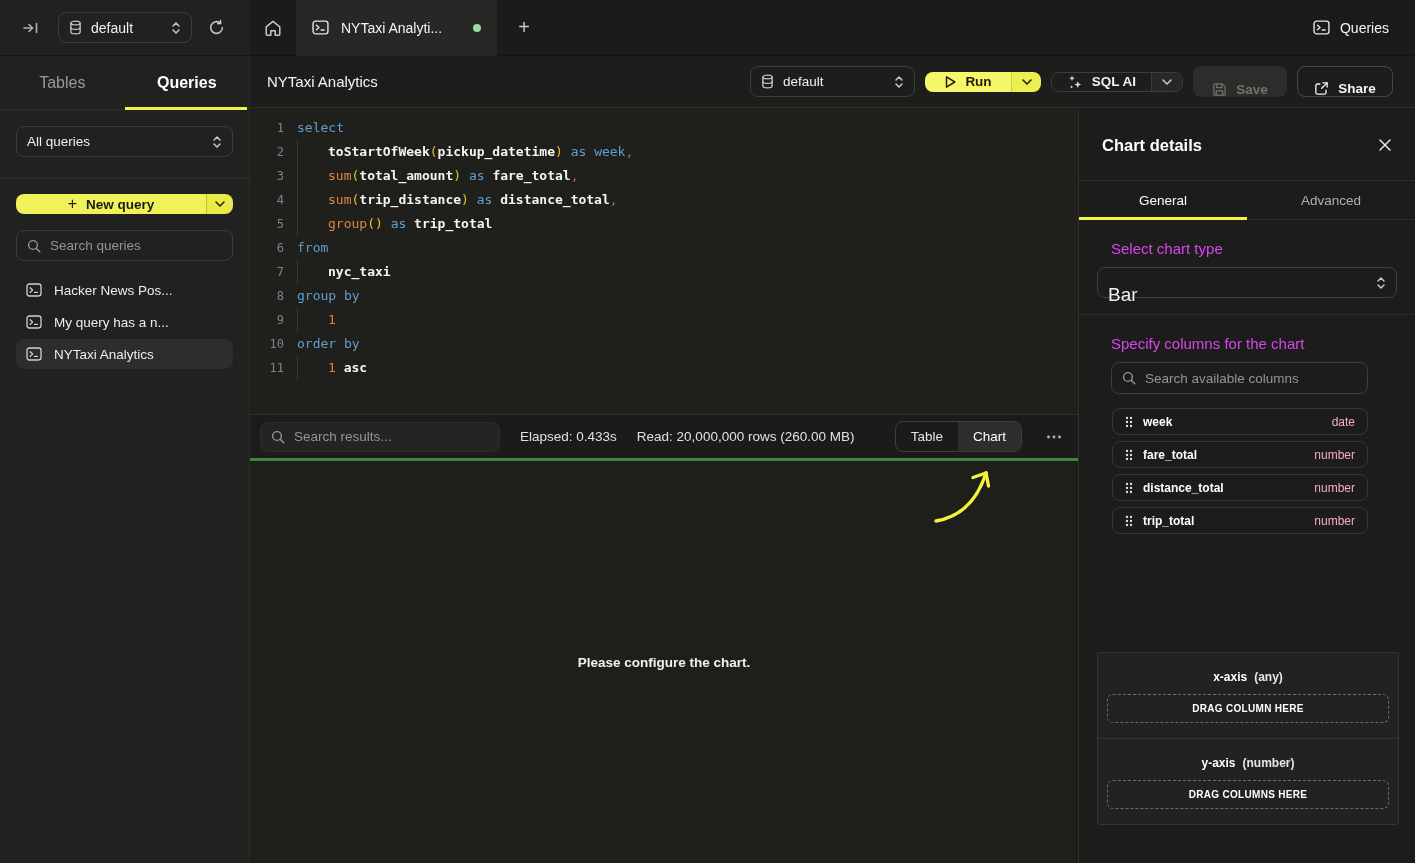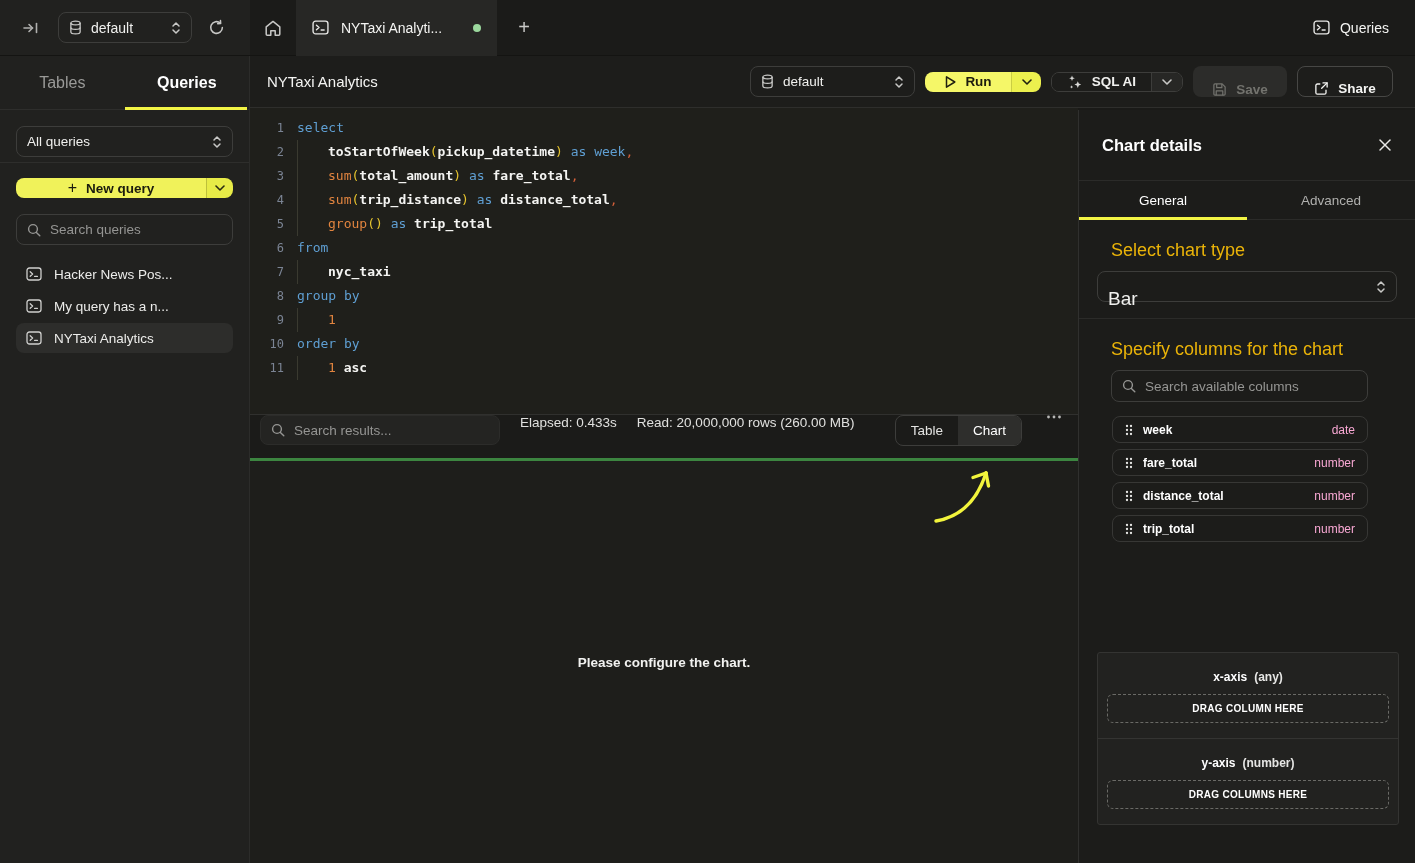--- a/index.html
+++ b/index.html
@@ -26,21 +26,21 @@
   .plus-btn { margin-left:12px; width:30px; height:30px; color:#c8c8c6; font-size:20px; font-weight:400; }
   .queries-top-btn { margin-left:auto; margin-right:26px; display:flex; align-items:center; gap:10px; background:none; border:none; color:#f4f4f2; font-size:14px; cursor:pointer; }
 
   
   .sidebar { position:absolute; left:0; top:56px; width:250px; bottom:0; background:#21211f; border-right:1px solid #2c2c2a; }
   .side-tabs { height:54px; display:flex; border-bottom:1px solid #2e2e2c; }
   .side-tab { flex:1; display:flex; align-items:center; justify-content:center; font-size:16px; color:#9a9a98; cursor:pointer; position:relative; }
   .side-tab.active { color:#ffffff; font-weight:700; }
   .side-tab.active::after { content:""; position:absolute; left:0; right:2px; bottom:-1px; height:3px; background:#f2f445; }
   .side-body { padding:16px; }
-  .all-queries { width:100%; margin-bottom:5px; }
+  .all-queries { width:100%; margin-bottom:21px; }
   .all-queries .sel-label { flex:1; font-size:13.5px; }
   .side-divider { border:none; border-top:1px solid #2e2e2c; margin:0 -16px 15px; }
   .split-btn { display:flex; height:20px; border-radius:8px; overflow:hidden; cursor:pointer; }
   .newquery { width:100%; margin-bottom:16px; }
   .split-main { flex:1; display:flex; align-items:center; justify-content:center; gap:9px; background:#f0f25a; color:#1c1c0e; font-weight:700; font-size:13.5px; }
   .split-chev { width:27px; display:flex; align-items:center; justify-content:center; background:#e7eb47; border-left:1px solid rgba(0,0,0,0.18); }
   .plus-glyph { font-size:16px; font-weight:400; }
   .search-box { display:flex; align-items:center; gap:9px; height:31px; border:1px solid #3d3d3b; border-radius:8px; padding:0 10px; margin-bottom:14px; }
   .search-box input { background:transparent; border:none; outline:none; color:#ececea; font-size:13.5px; width:100%; font-family:"Liberation Sans",sans-serif; }
   .search-box input::placeholder { color:#959593; }
@@ -73,42 +73,42 @@
   .code-line.ind .code { padding-left:31px; }
   .code-line.ind .code::before { content:""; position:absolute; left:0; top:0; bottom:0; border-left:1px solid #3a3a30; }
   .tk-k { color:#5f9fd3; }
   .tk-f { color:#e1843f; }
   .tk-p { color:#e6c42e; }
   .tk-c { color:#d5603a; }
   .tk-n { color:#e1843f; }
   .tk-i { color:#f4f4f2; font-weight:700; }
   .tk-w { color:#e8e8e6; }
 
-  .results-bar { position:absolute; left:0; right:0; top:306px; height:44px; background:#1b1b19; border-top:1px solid #30302e; display:flex; align-items:flex-start; padding:0 10px; gap:20px; }
+  .results-bar { position:absolute; left:0; right:0; top:306px; height:44px; background:#1b1b19; border-top:1px solid #30302e; display:flex; align-items:center; padding:0 10px; gap:20px; }
   .results-search { width:240px; height:30px; margin-bottom:0; background:#242422; border:1px solid #2c2c2a; }
   .stat-text { color:#e0e0de; font-size:13.5px; white-space:nowrap; }
   .view-toggle { margin-left:auto; display:flex; height:31px; border:1px solid #3d3d3b; border-radius:8px; overflow:hidden; }
   .toggle-seg { display:flex; align-items:center; justify-content:center; padding:0 15px; font-size:13.5px; color:#e4e4e2; cursor:pointer; }
   .toggle-seg.active { background:#2e2e2c; color:#ffffff; }
   .more-btn { margin:0 6px 0 4px; }
 
   .chart-area { position:absolute; left:0; right:0; top:350px; bottom:0; background:#1e1e1b; border-top:3px solid #3c8540; }
   .empty-msg { position:absolute; left:0; right:0; top:50%; transform:translateY(-50%); text-align:center; font-size:13.5px; font-weight:700; color:#f2f2f0; }
   .annot-arrow { position:absolute; left:680px; top:3px; }
 
   
   .chart-panel { position:absolute; left:1078px; top:110px; right:0; bottom:0; background:#1c1c1a; border-left:1px solid #30302e; }
   .panel-header { height:71px; border-bottom:1px solid #2b2b29; display:flex; align-items:center; justify-content:space-between; padding:0 23px; }
   .panel-title { font-size:16.5px; font-weight:700; color:#ffffff; }
   .panel-tabs { height:39px; display:flex; border-bottom:1px solid #2b2b29; }
   .panel-tab { flex:1; display:flex; align-items:center; justify-content:center; font-size:13.5px; color:#b0b0ae; cursor:pointer; position:relative; }
   .panel-tab.active { color:#ffffff; }
   .panel-tab.active::after { content:""; position:absolute; left:0; right:0; bottom:-1px; height:3px; background:#f2f445; }
   .panel-content { padding:0 18px; }
-  .field-label { margin:20px 0 10px; padding-left:14px; color:#eab308; font-size:18px; }
+  .field-label { margin:20px 0 10px; padding-left:14px; color:#d946ef; font-size:15px; }
   .bar-select { width:100%; }
   .bar-select .sel-label { flex:1; font-size:19px;margin-top:24px; }
   .panel-divider { border:none; border-top:1px solid #2b2b29; margin:16px -18px 0; }
   .col-search { margin-left:14px; width:257px; height:32px; margin-bottom:14px; }
   .columns-list { margin-left:15px; width:256px; display:flex; flex-direction:column; gap:6px; }
   .column-row { display:flex; align-items:center; height:27px; border:1px solid #373735; border-radius:8px; padding:0 12px; gap:10px; cursor:grab; }
   .col-name { font-size:12px; font-weight:700; color:#ffffff; }
   .col-type { margin-left:auto; font-size:12px; color:#f9a8d4; }
   .axes-box { position:absolute; left:18px; right:16px; bottom:38px; background:#222220; border:1px solid #343432; border-radius:3px; }
   .axis-section { padding:11px 9px 15px; }

